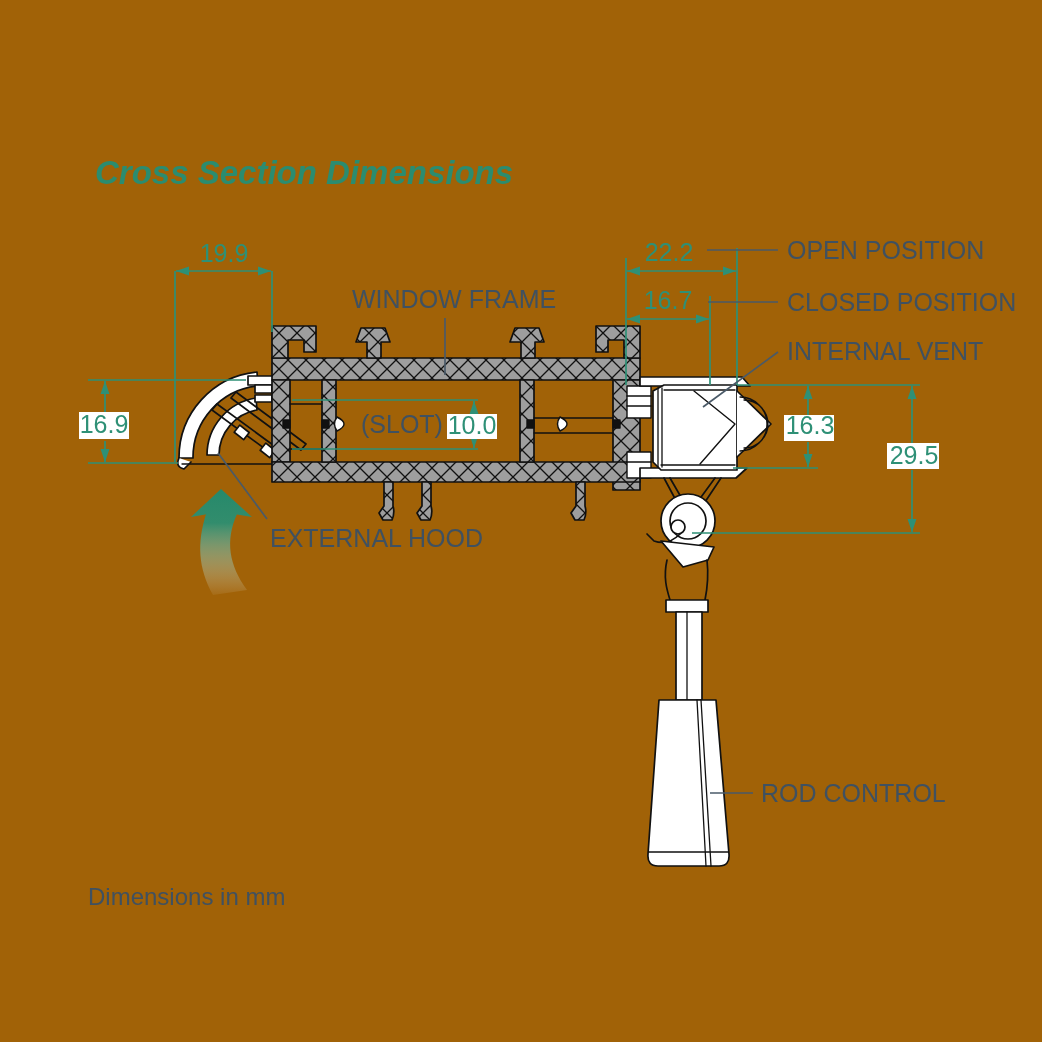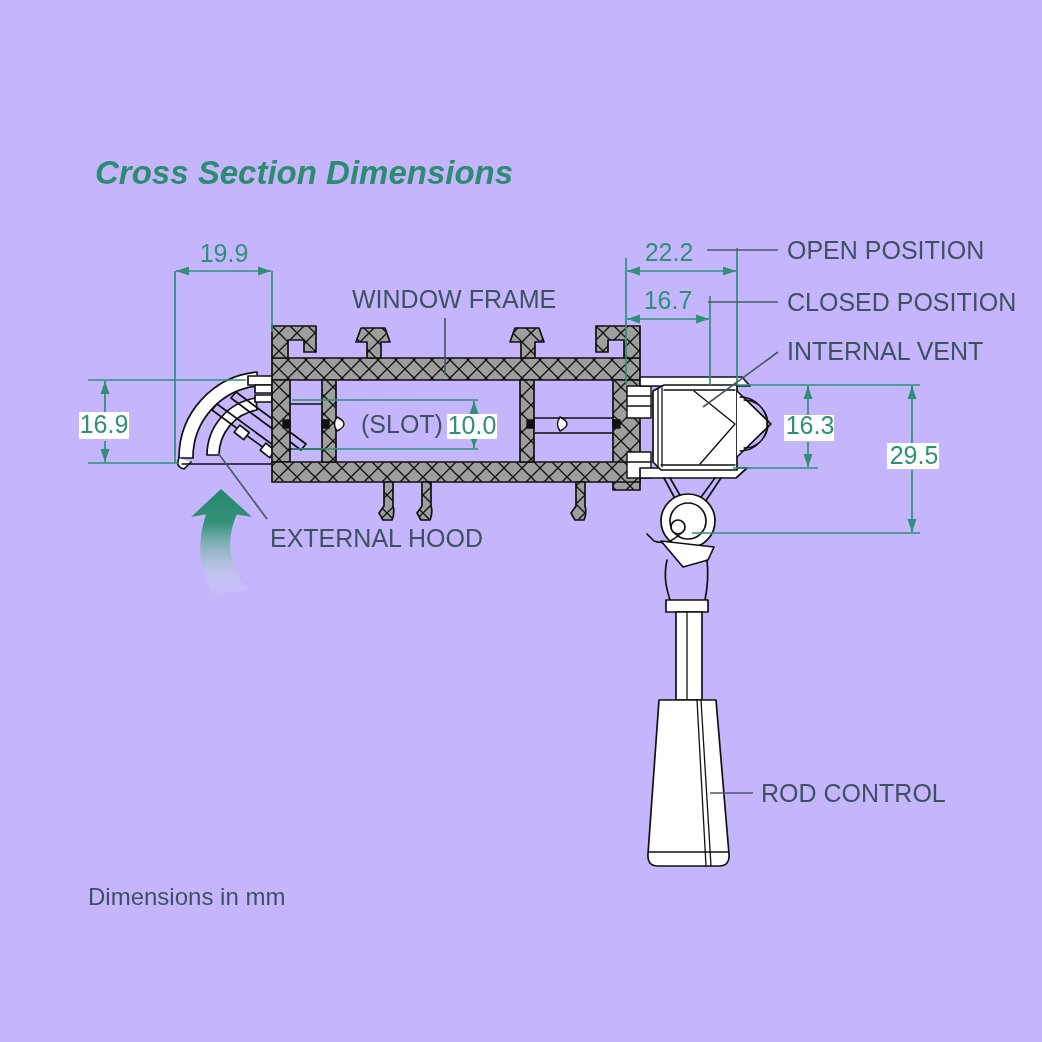--- a/index.html
+++ b/index.html
@@ -1,16 +1,16 @@
 <!DOCTYPE html>
 <html><head>
 <meta charset="utf-8">
 <style>
   html,body{margin:0;padding:0;background:#ffffff;}
-  .stage{position:relative;width:1042px;height:1042px;background:#c4b5fd;overflow:hidden;
+  .stage{position:relative;width:1042px;height:1042px;background:#a16207;overflow:hidden;
          font-family:"Liberation Sans", sans-serif;}
   svg{position:absolute;left:0;top:0;}
   text{font-family:"Liberation Sans", sans-serif;}
   .title-text{font-size:33px;font-weight:bold;font-style:italic;}
   .label-text{font-size:25px;}
   .dim-text{font-size:25px;}
   .foot-text{font-size:24px;}
 </style>
 </head>
 <body>

